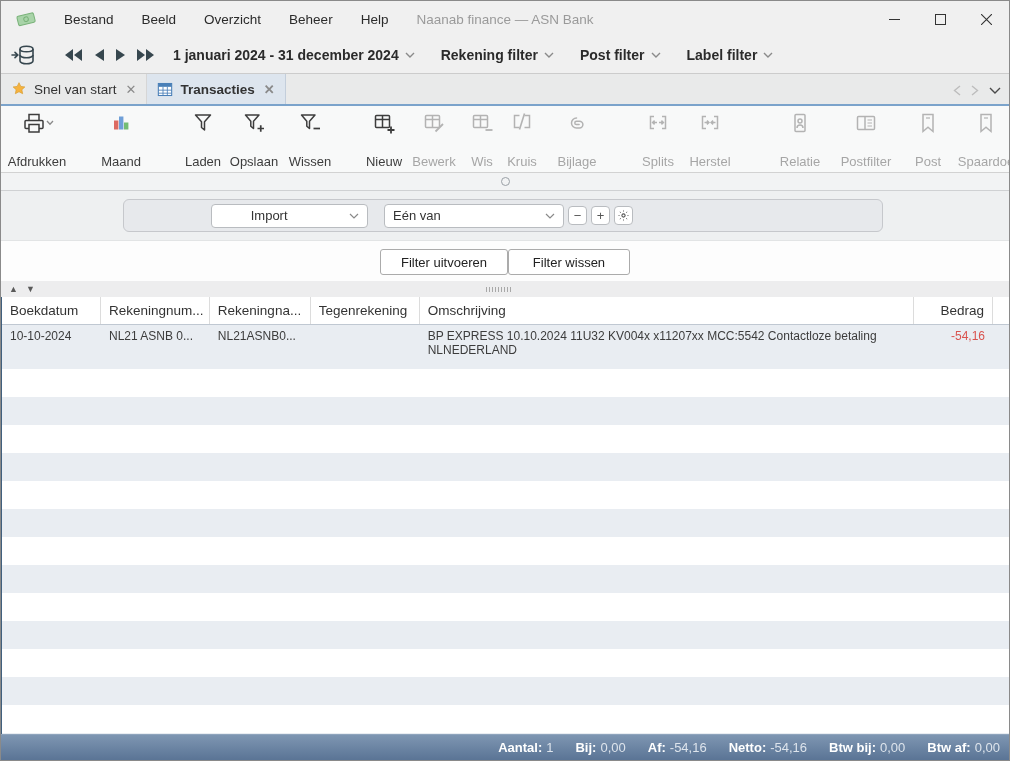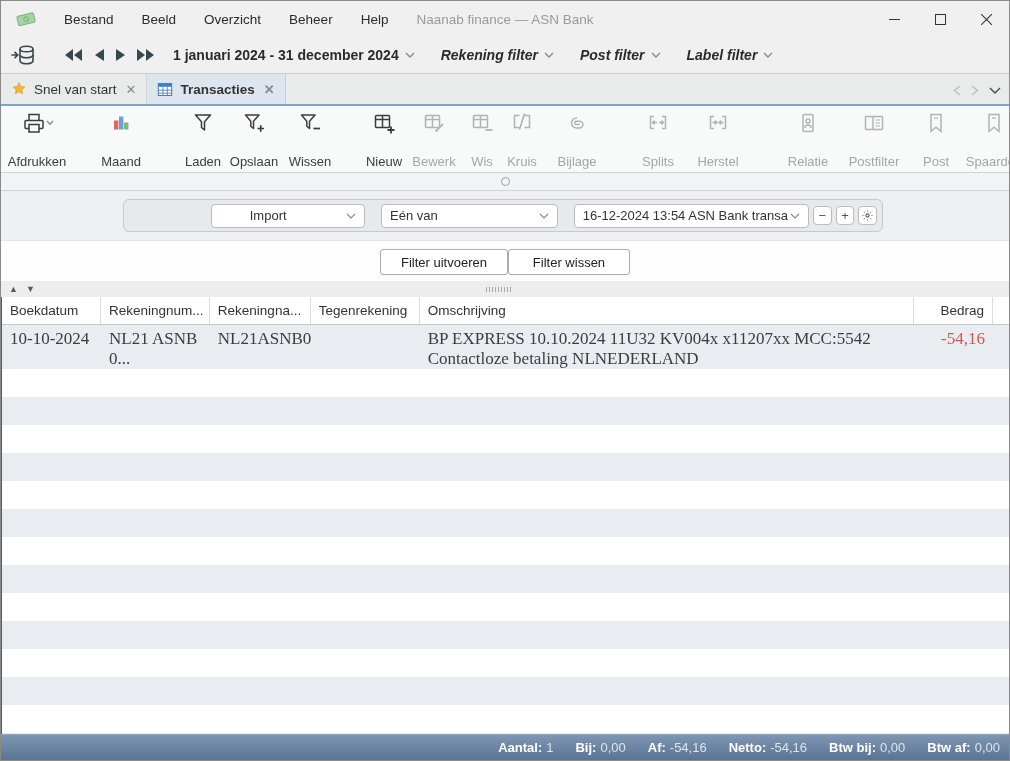--- a/index.html
+++ b/index.html
@@ -19,21 +19,21 @@
 
   
   .navbar { height:37px; flex:0 0 37px; display:flex; align-items:center; background:#f0f0f0; border-bottom:1px solid #cccccc; }
   .nav-dbicon { margin-left:10px; width:26px; height:26px; color:#37474f; }
   .nav-arrows { display:flex; align-items:center; margin-left:22px; }
   .nav-arrow { padding:4px 6px; color:#37474f; display:flex; align-items:center; }
   .nav-arrow svg { display:block; }
   .bold-drop { font-weight:bold; font-size:14px; color:#2b2b2b; display:flex; align-items:center; white-space:nowrap; }
   .chev { margin-left:6px; color:#8a8a8a; display:inline-flex; }
   .daterange { margin-left:12px; }
-  .nb-filter { margin-left:26px;font-style:italic; }
+  .nb-filter { margin-left:26px; }
 
   
   .tabbar { height:32px; flex:0 0 32px; display:flex; align-items:stretch; background:#e9eaea; border-bottom:2px solid #7ba3cb; }
   .tab { display:flex; align-items:center; padding:0 10px; font-size:13.5px; color:#333; border-right:1px solid #d6d6d6; cursor:default; }
   .tab .ticn { margin-right:7px; display:flex; }
   .tab-close { margin-left:9px; color:#8a8a8a; font-size:13px; }
   .tab.active { background:#dde5ee; font-weight:bold; border-right:1px solid #c3cedb; }
   .tab-scroll { margin-left:auto; display:flex; align-items:center; padding-right:8px; gap:10px; color:#bdbdbd; }
   .tab-scroll .dark { color:#4a4a4a; }
 
@@ -68,21 +68,21 @@
   .sort-strip { height:16px; flex:0 0 16px; background:#ededee; display:flex; align-items:center; position:relative; }
   .sort-arrows { margin-left:8px; display:flex; gap:8px; color:#5a5a5a; font-size:9px; line-height:1; }
   .col-grip { position:absolute; left:485px; top:6px; width:26px; height:5px;
     background:repeating-linear-gradient(90deg,#a8a8a8 0 1px,transparent 1px 3px); }
 
   
   .grid { flex:1 1 auto; display:flex; flex-direction:column; border-left:1px solid #41607e; background:#c4b5fd; overflow:hidden; }
   .grid-header { height:28px; flex:0 0 28px; display:flex; background:#fff; border-bottom:1px solid #c0c8d2; }
   .gh-cell { display:flex; align-items:center; padding:0 8px; font-size:13.5px; color:#333; border-right:1px solid #dcdcdc; overflow:hidden; white-space:nowrap; }
   .grid-row { height:44px; flex:0 0 44px; display:flex; background:#e9edf2; }
-  .gr-cell { padding:4px 8px 0 8px; font-size:17px; color:#3c3c3c; overflow:hidden;font-family:Liberation Serif, serif; }
+  .gr-cell { padding:4px 8px 0 8px; font-size:12px; color:#3c3c3c; overflow:hidden; }
   .amount-neg { color:#d9534f; text-align:right; }
   .grid-fill { flex:1 1 auto; background:repeating-linear-gradient(180deg,#ffffff 0 28px,#e9edf2 28px 56px); }
   .c0{width:100px;} .c1{width:110px;} .c2{width:102px;} .c3{width:110px;} .c4{width:500px;} .c5{width:80px;} .c6{width:8px;border-right:none;}
   .gh-amount { justify-content:flex-end; }
 
   
   .statusbar { height:26px; flex:0 0 26px; background:linear-gradient(180deg,#7e96b2,#5a7495); border-top:1px solid #8ea4bc; display:flex; align-items:center; justify-content:flex-end; padding-right:9px; gap:22px; }
   .sb-item { font-size:13px; white-space:nowrap; }
   .sb-item b { color:#ffffff; font-weight:bold; }
   .sb-item span { color:#dde4ec; margin-left:4px; }
@@ -344,21 +344,21 @@
     <div class="tbtn disabled" style="margin-left:38px;width:40px;">
       <span class="ic">
         <svg width="24" height="24" viewBox="0 0 24 24" fill="none" stroke="currentColor" stroke-width="1.5">
           <path d="M8 5.5 H4.5 v12 H8 M16 5.5 h3.5 v12 H16"></path>
           <path d="M11 11.5 H6.8 M8.6 9.6 L6.6 11.5 l2 1.9 M13 11.5 h4.2 M15.4 9.6 l2 1.9 -2 1.9"></path>
         </svg>
       </span>
       <span class="lb">Splits</span>
     </div>
 
-    <div class="tbtn disabled" style="margin-left:16px;width:48px;">
+    <div class="tbtn disabled" style="margin-left:8px;width:48px;">
       <span class="ic">
         <svg width="24" height="24" viewBox="0 0 24 24" fill="none" stroke="currentColor" stroke-width="1.5">
           <path d="M8 5.5 H4.5 v12 H8 M16 5.5 h3.5 v12 H16"></path>
           <path d="M6.5 11.5 h4.2 M8.9 9.6 l2 1.9 -2 1.9 M17.5 11.5 h-4.2 M15.1 9.6 l-2 1.9 2 1.9"></path>
         </svg>
       </span>
       <span class="lb">Herstel</span>
     </div>
 
     <div class="tbtn disabled" style="margin-left:42px;width:48px;">
@@ -420,28 +420,20 @@
         </span>
       </div>
       <div class="fselect fsel-op">
         <span>Eén van</span>
         <span class="chev">
           <svg width="10" height="6" viewBox="0 0 10 6">
               <path d="M1 1 L5 5 L9 1" fill="none" stroke="currentColor" stroke-width="1.2"></path>
             </svg>
         </span>
       </div>
-      <div class="fselect fsel-val">
-        <span style="overflow:hidden;white-space:nowrap;">16-12-2024 13:54 ASN Bank transa</span>
-        <span class="chev">
-          <svg width="10" height="6" viewBox="0 0 10 6">
-              <path d="M1 1 L5 5 L9 1" fill="none" stroke="currentColor" stroke-width="1.2"></path>
-            </svg>
-        </span>
-      </div>
       <div class="sq-btn">−</div>
       <div class="sq-btn">+</div>
       <div class="sq-btn">
         <svg width="13" height="13" viewBox="0 0 24 24" fill="#555">
           <path d="M12 8 a4 4 0 1 0 0.001 0 Z M12 1.5 l1 3.2 h-2 Z M12 22.5 l-1 -3.2 h2 Z M1.5 12 l3.2 -1 v2 Z M22.5 12 l-3.2 1 v-2 Z M4.6 4.6 l3 1.6 -1.4 1.4 Z M19.4 19.4 l-3 -1.6 1.4 -1.4 Z M19.4 4.6 l-1.6 3 -1.4 -1.4 Z M4.6 19.4 l1.6 -3 1.4 1.4 Z"></path>
           <circle cx="12" cy="12" r="2" fill="#fff"></circle>
         </svg>
       </div>
     </div>
   </div>

